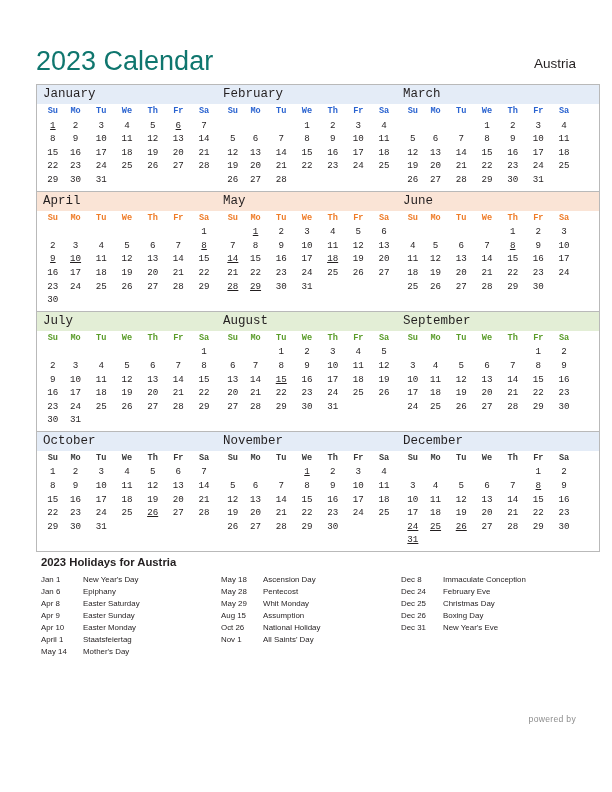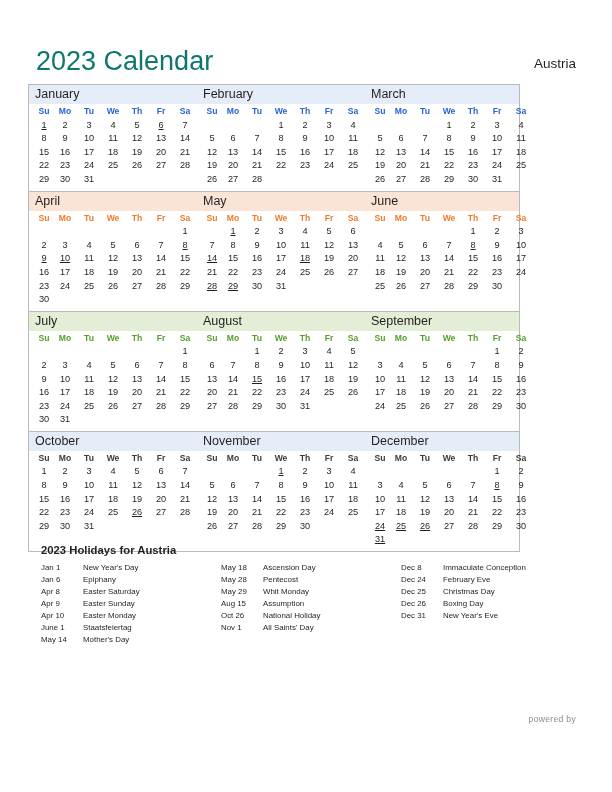--- a/index.html
+++ b/index.html
@@ -35,24 +35,25 @@
   .cal-country {
     font-size: 13.5px;
     color: #231f20;
     line-height: 20px;
     padding-bottom: 2px;
   }
 
   
   .cal-grid {
     position: absolute;
-    left: 28px; top: 84px;
-    width: 492px;
+    left: 36px; top: 84px;
+    width: 564px;
     border: 1px solid #b9b9b9;
     border-bottom: none;
+    font-family: Liberation Mono, monospace;
   }
   .quarter {
     display: flex;
     position: relative;
     border-bottom: 1px solid #b9b9b9;
   }
   .quarter .qband {
     position: absolute;
     left: 0; top: 0; right: 0;
     height: 19px;
@@ -113,20 +114,21 @@
   .holidays {
     position: absolute;
     left: 41px; top: 544px;
     width: 540px;
   }
   .holidays-title {
     font-size: 11.3px;
     font-weight: bold;
     color: #231f20;
     margin-bottom: 6px;
+    margin-top: 12px;
   }
   .hol-cols { display: flex; }
   .hol-col { width: 180px; }
   .hol-col.c2 { width: 180px; }
   .hol-row { display: flex; line-height: 12px; height: 12px; }
   .hol-date {
     width: 42px;
     font-size: 7.9px;
     color: #231f20;
     white-space: nowrap;
@@ -983,21 +985,21 @@
           </div>
           <div class="hol-row">
             <div class="hol-date">Apr 9</div>
             <div class="hol-name">Easter Sunday</div>
           </div>
           <div class="hol-row">
             <div class="hol-date">Apr 10</div>
             <div class="hol-name">Easter Monday</div>
           </div>
           <div class="hol-row">
-            <div class="hol-date">June 1</div>
+            <div class="hol-date">April 1</div>
             <div class="hol-name">Staatsfeiertag</div>
           </div>
           <div class="hol-row">
             <div class="hol-date">May 14</div>
             <div class="hol-name">Mother's Day</div>
           </div>
         </div>
         <div class="hol-col c2">
           <div class="hol-row">
             <div class="hol-date">May 18</div>

